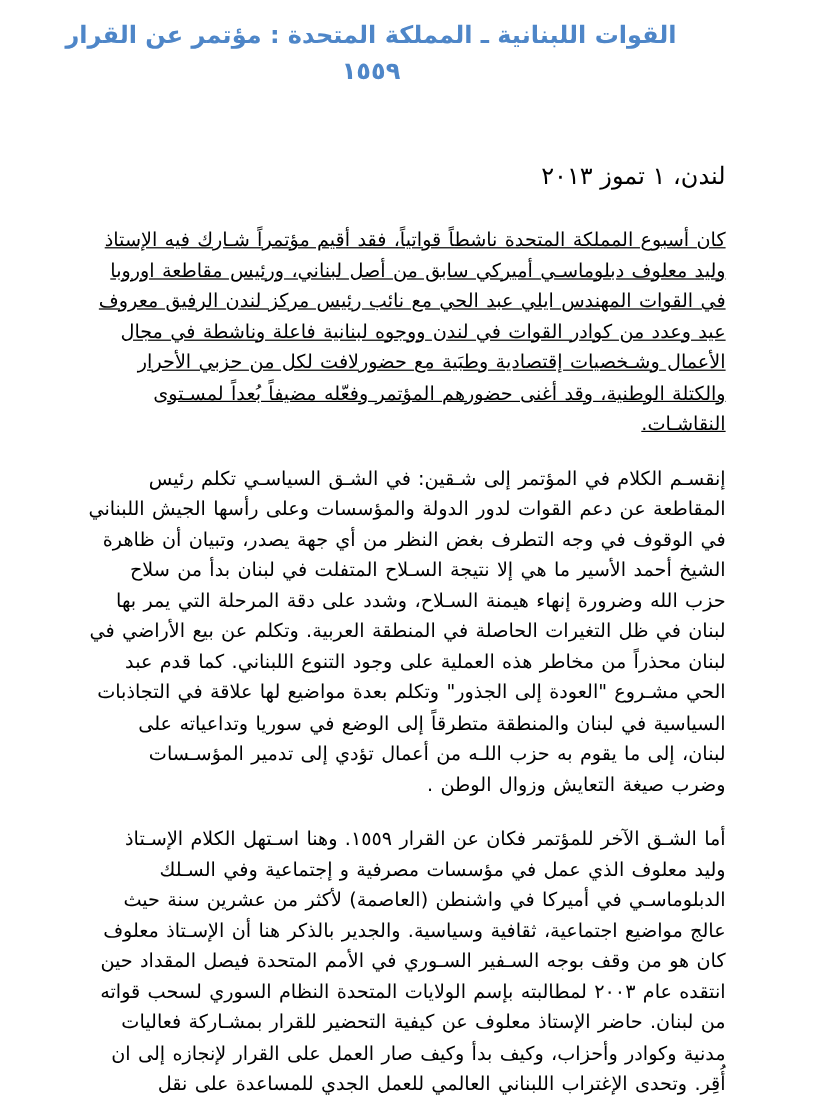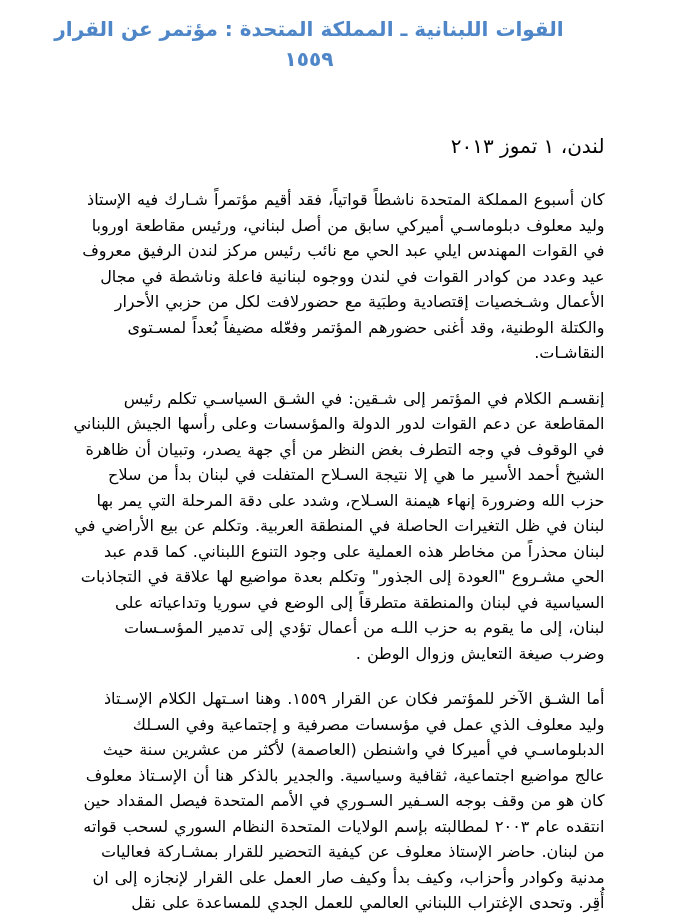--- a/index.html
+++ b/index.html
@@ -37,20 +37,21 @@
   }
   .para {
     margin: 20px 0 0 0;
     font-size: 16px;
     line-height: 25.5px;
     text-align: right;
     word-spacing: 1px;
   }
   .para.first {
     margin-top: 28px;
+    text-decoration: underline;
   }
 </style>
 </head>
 <body>
 
 <div class="page">
 
   <h1 class="doc-title">القوات اللبنانية ـ المملكة المتحدة  : مؤتمر عن القرار ١٥٥٩</h1>
 
   <p class="dateline">لندن، ١ تموز ٢٠١٣</p>

